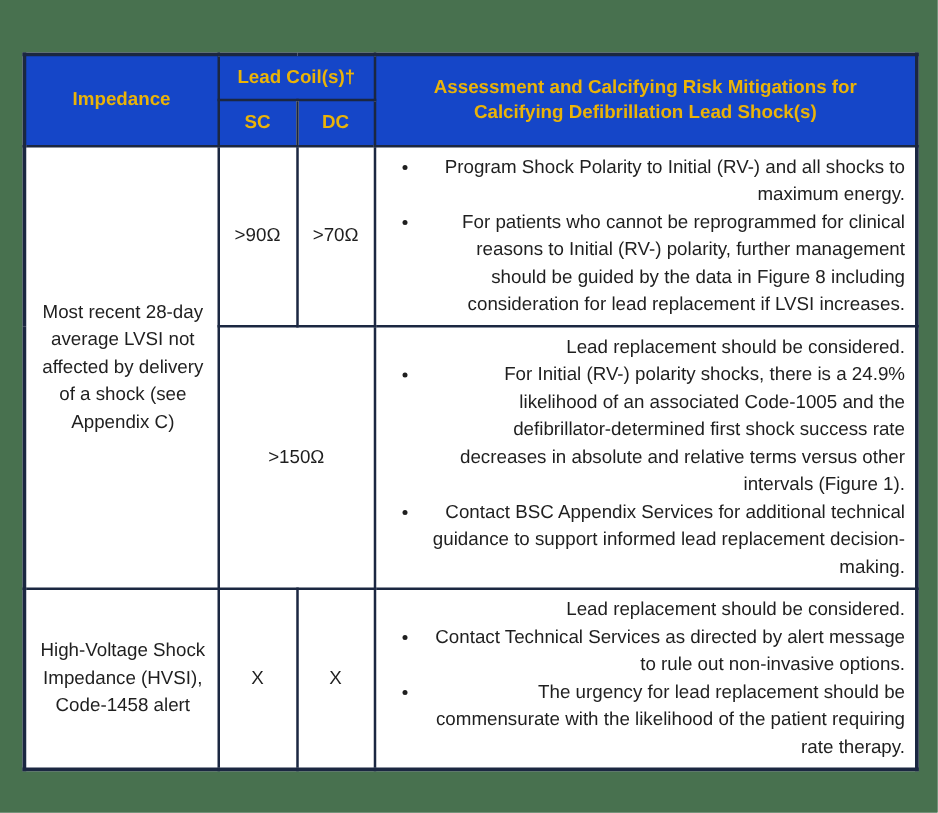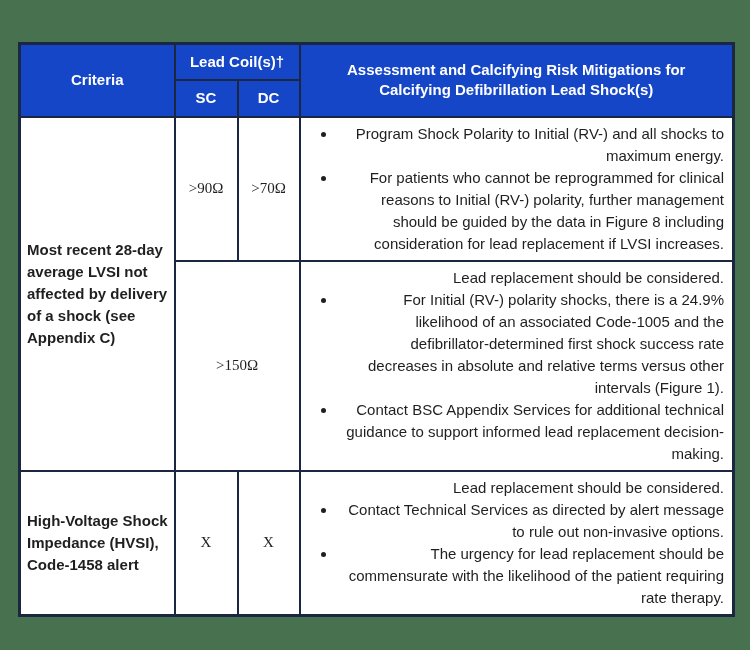--- a/index.html
+++ b/index.html
@@ -24,49 +24,48 @@
     background: #FFFFFF;
     border: 3px solid #1B2741;
   }
   table.risk th, table.risk td {
     border: 2px solid #1B2741;
     overflow: hidden;
   }
   
   th.hdr {
     background: #1546C8;
-    color: #ffffff;
+    color: #eab308;
     font-weight: bold;
     font-size: 15px;
     line-height: 20px;
     text-align: center;
     vertical-align: middle;
     padding: 2px 4px;
   }
   tr.hdr-top { height: 36px; }
   tr.hdr-sub { height: 37px; }
   
   td.crit {
     font-size: 15px;
-    font-weight: 700;
+    font-weight: 400;
     line-height: 22px;
     color: #1F1F1F;
     vertical-align: middle;
-    text-align: left;
+    text-align: center;
     padding: 4px 4px 4px 6px;
     background: #FFFFFF;
   }
   td.val {
     font-size: 15px;
     color: #1F1F1F;
     text-align: center;
     vertical-align: middle;
     background: #FFFFFF;
     padding: 2px;
-    font-family: Liberation Serif, serif;
   }
   td.assess {
     font-size: 15px;
     color: #1F1F1F;
     line-height: 22px;
     vertical-align: top;
     text-align: left;
     background: #FFFFFF;
     padding: 5px 8px 5px 5px;
   }
@@ -91,21 +90,21 @@
 <div class="page">
   <table class="risk">
     <colgroup>
       <col style="width:155px">
       <col style="width:63px">
       <col style="width:62px">
       <col style="width:434px">
     </colgroup>
     <tbody>
       <tr class="hdr-top">
-        <th class="hdr" rowspan="2">Criteria</th>
+        <th class="hdr" rowspan="2">Impedance</th>
         <th class="hdr" colspan="2">Lead Coil(s)†</th>
         <th class="hdr" rowspan="2">
           <span class="hdr-line">Assessment and Calcifying Risk Mitigations for</span>
           <span class="hdr-line">Calcifying Defibrillation Lead Shock(s)</span>
         </th>
       </tr>
       <tr class="hdr-sub">
         <th class="hdr">SC</th>
         <th class="hdr">DC</th>
       </tr>

